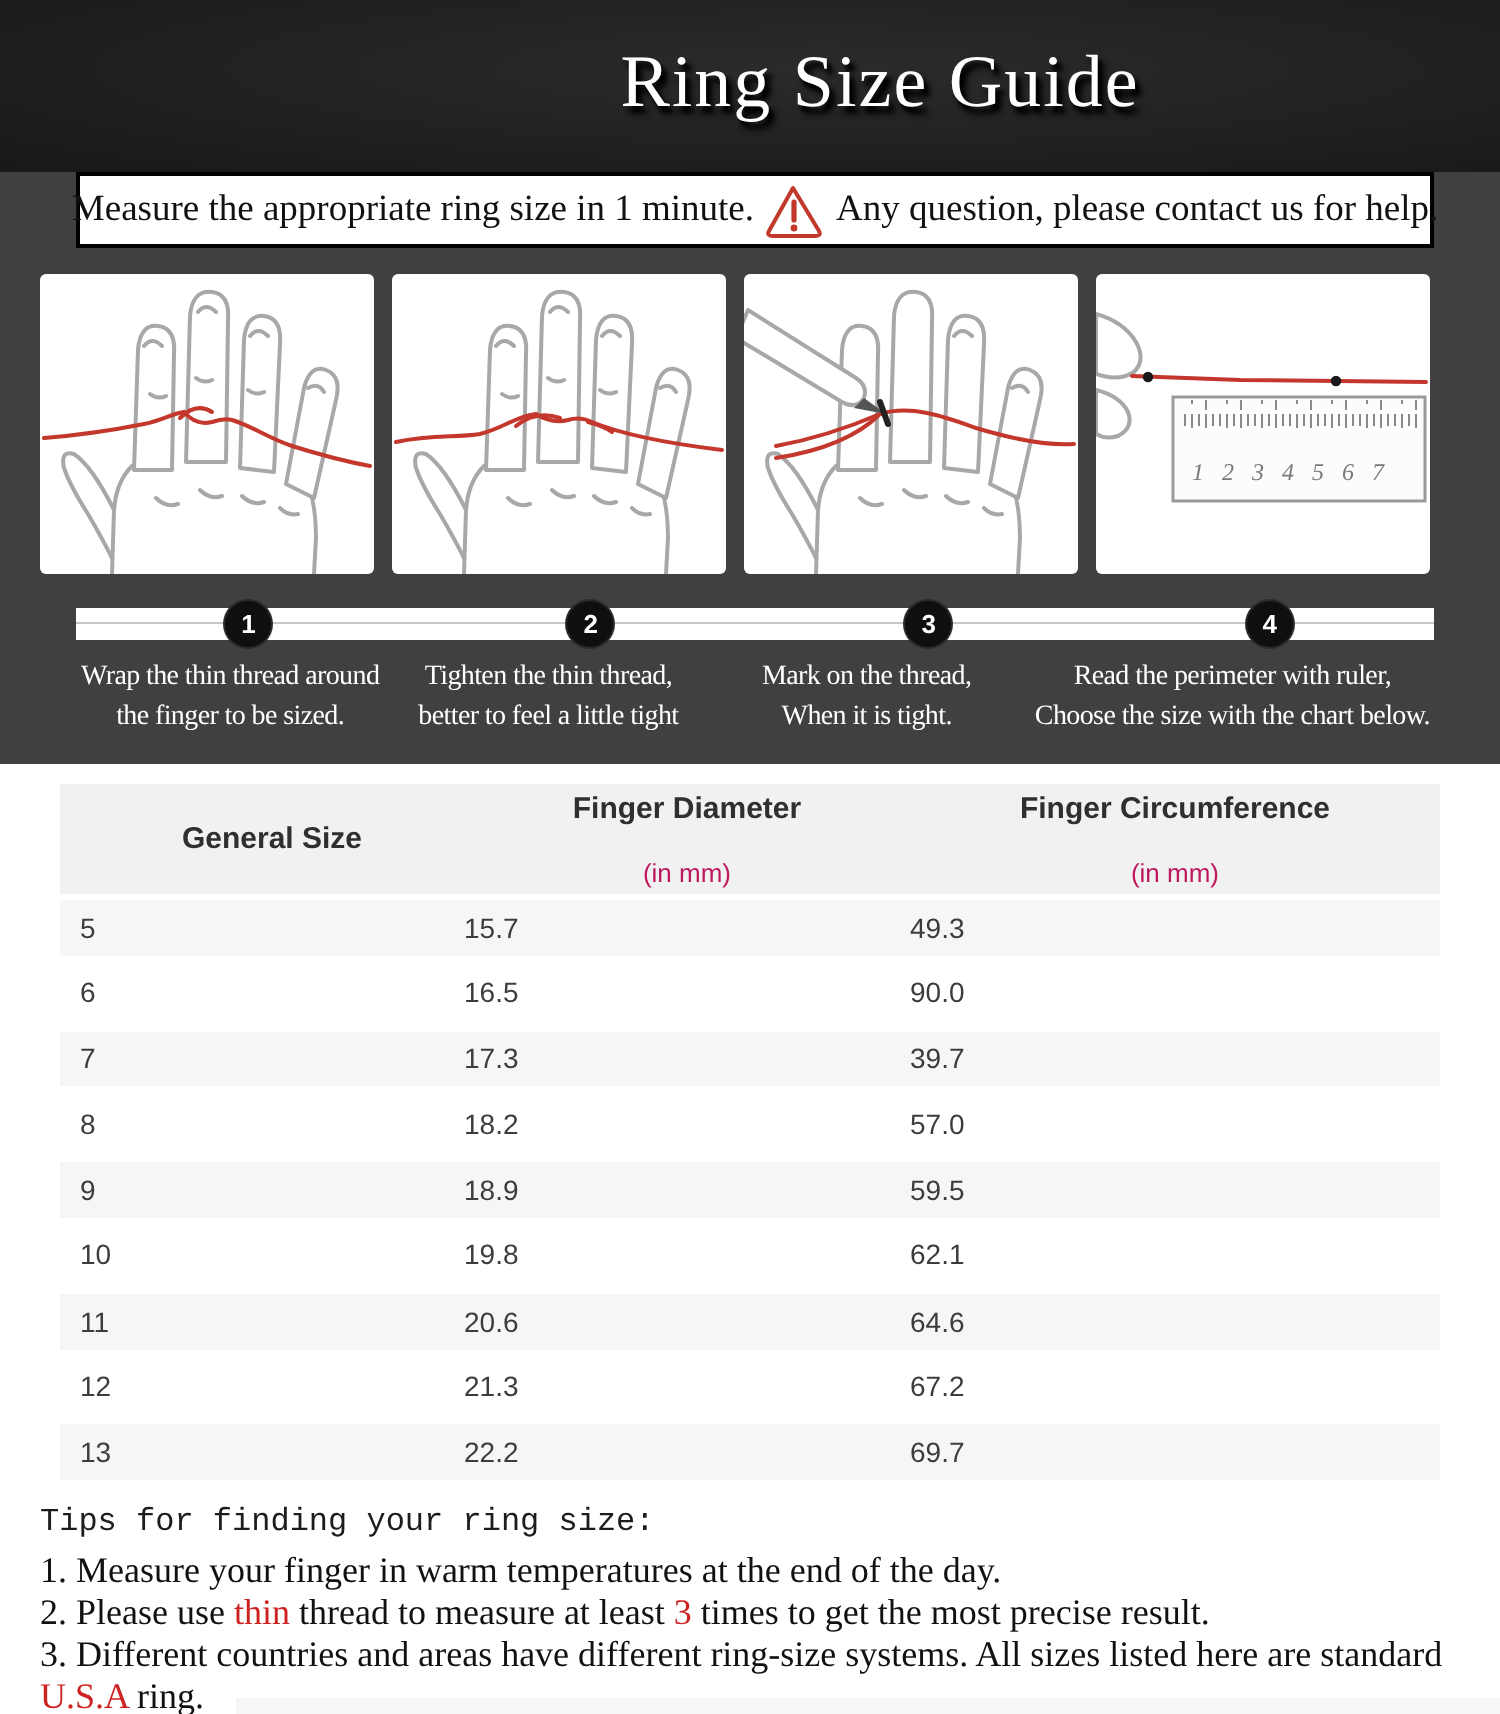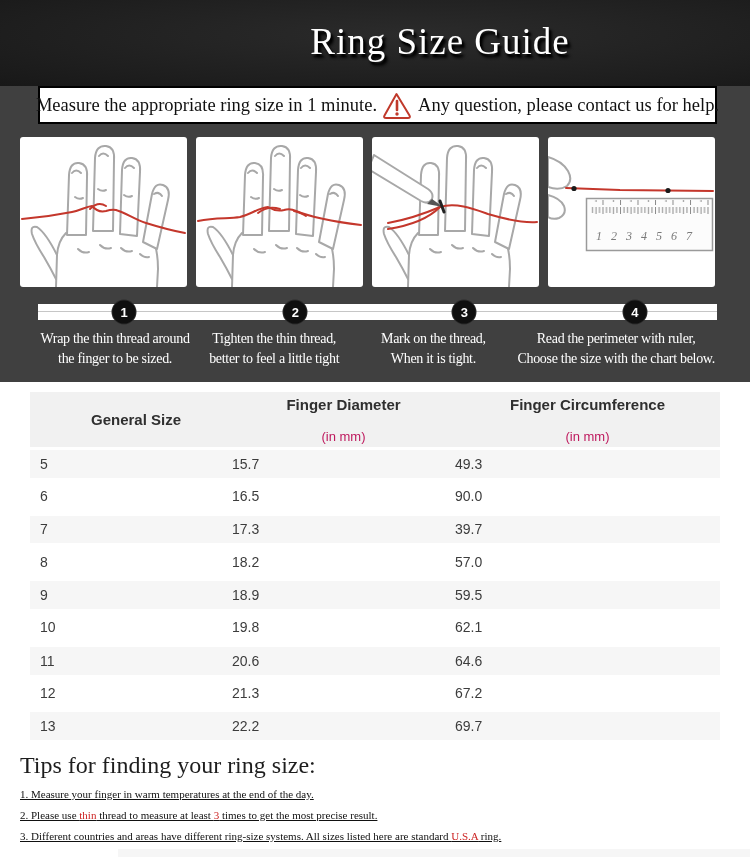--- a/index.html
+++ b/index.html
@@ -42,22 +42,22 @@
   .t-hcell{display:flex;flex-direction:column;justify-content:center;}
   .t-label{font-weight:bold;font-size:15px;color:#2f2f2f;}
   .t-sub{font-size:13px;color:#be185d;margin-top:16px;}
   .t-row{display:grid;grid-template-columns:192px 223px 1fr;height:32.8px;
          padding-left:10px;box-sizing:border-box;align-items:center;
          font-size:14px;color:#3c3c3c;background:#fff;}
   .t-row.alt{background:#f6f6f6;border-top:3px solid #fff;border-bottom:2px solid #fff;}
 
   
   .tips{padding:10px 20px 0 20px;color:#111;}
-  .tips-heading{font-size:24px;color:#1d1d1d;margin-bottom:5px;}
-  .tip-line{font-size:11px;line-height:21px;text-decoration:underline;}
+  .tips-heading{font-size:16px;color:#1d1d1d;margin-bottom:5px;font-family:Liberation Mono, monospace;}
+  .tip-line{font-size:18px;line-height:21px;}
   .red{color:#cc2222;}
 
   .bottom-strip{position:absolute;left:118px;right:0;bottom:0;height:8px;background:#f6f6f6;}
 
   
   .hand{stroke:#a8a8a8;stroke-width:2;fill:#fff;stroke-linecap:round;stroke-linejoin:round;}
   .handline{stroke:#a8a8a8;stroke-width:2;fill:none;stroke-linecap:round;}
   .thread{stroke:#c4372c;stroke-width:2;fill:none;stroke-linecap:round;}
 </style>
 </head>

